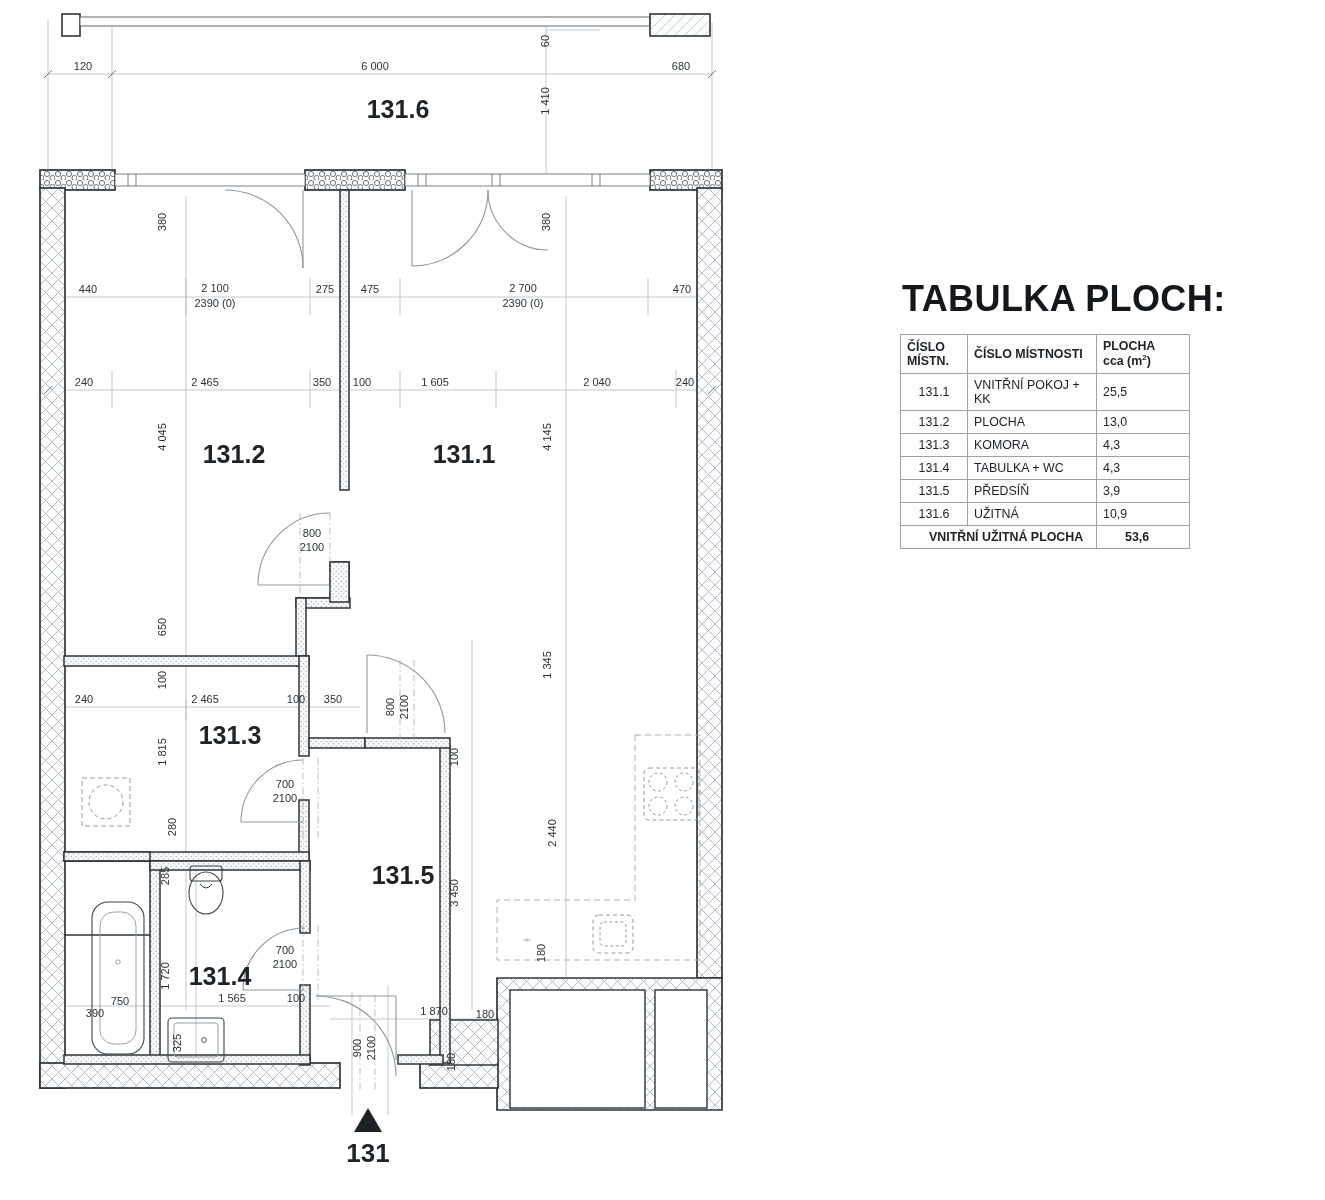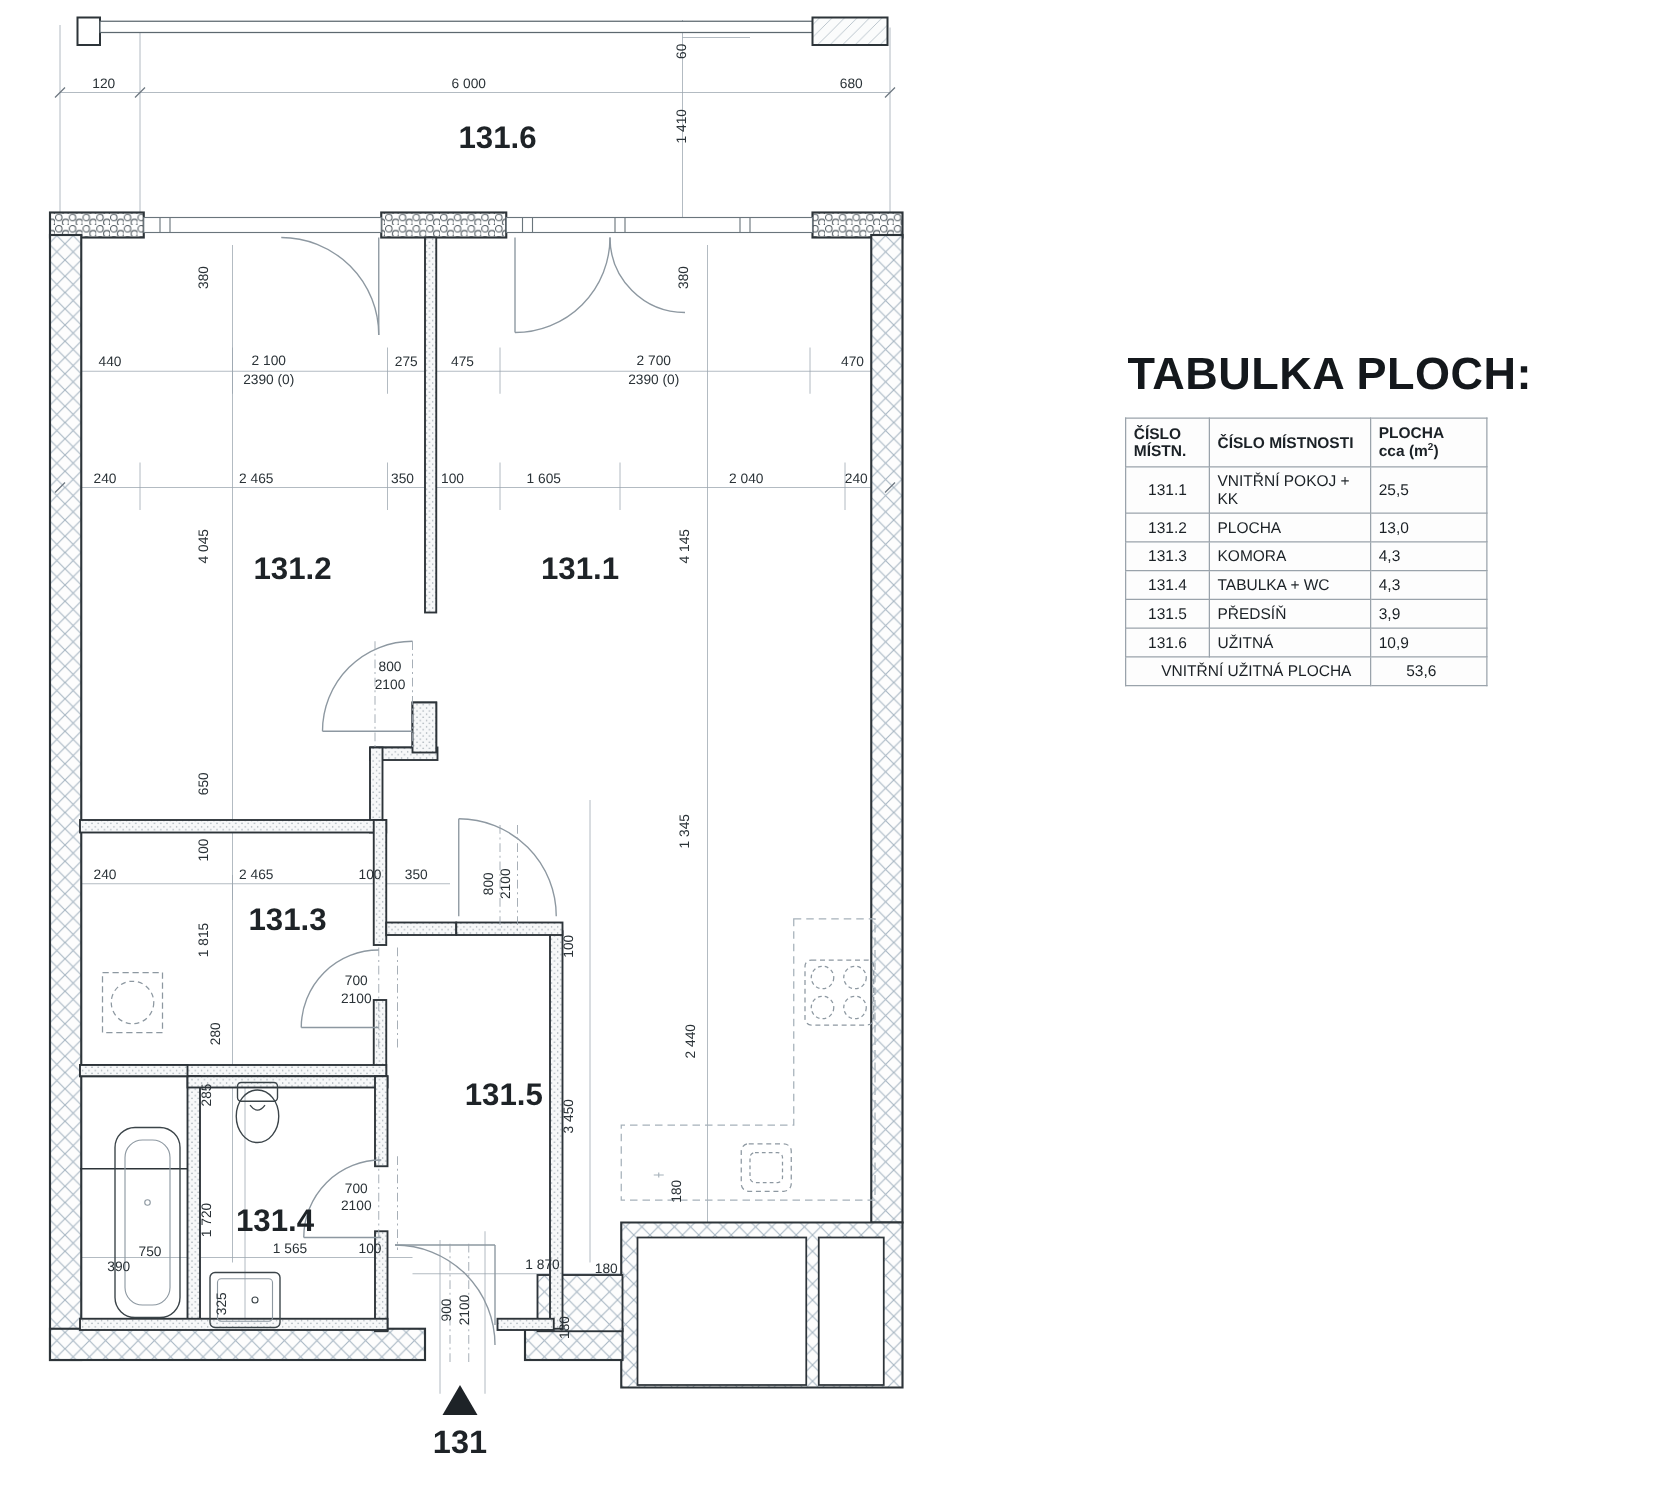--- a/index.html
+++ b/index.html
@@ -26,21 +26,21 @@
   }
   table.areas td,table.areas th{
     border:1px solid #9aa3ab;padding:4px 6px;vertical-align:middle;
     background:#fdfdfd;
   }
   table.areas th{font-weight:bold;text-align:left;}
   .c-num{width:54px;text-align:center;white-space:nowrap;}
   .c-name{}
   .c-area{width:58px;text-align:left;white-space:nowrap;}
   th.c-num,th.c-area{text-align:center;line-height:1.15;}
-  tr.sum td{font-weight:normal;border-top:1.6px solid #4a5258;padding-left:28px;}
+  tr.sum td{font-weight:bold;border-top:1.6px solid #4a5258;padding-left:28px;}
   tr.sum td.c-name{border-right:1px solid #9aa3ab;}
   .hdr-row th{padding-top:5px;padding-bottom:5px;border-bottom:1.6px solid #4a5258;}
   sup{font-size:8px;}
 </style>
 </head>
 <body>
 
 <div id="root">
 
   <svg id="plan" viewBox="0 0 780 1200">

